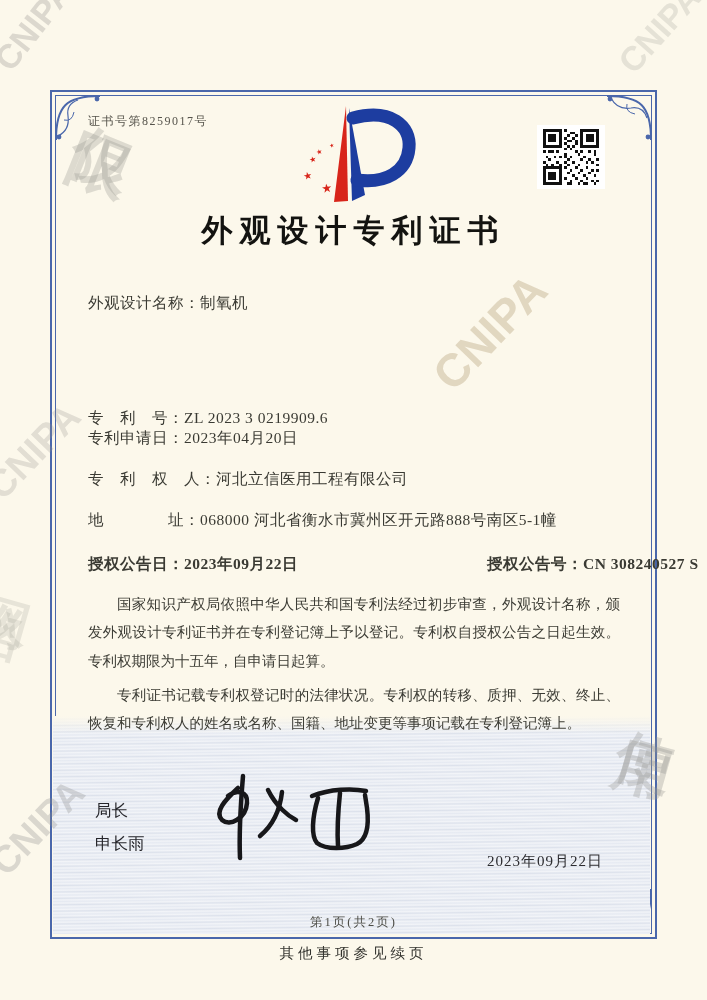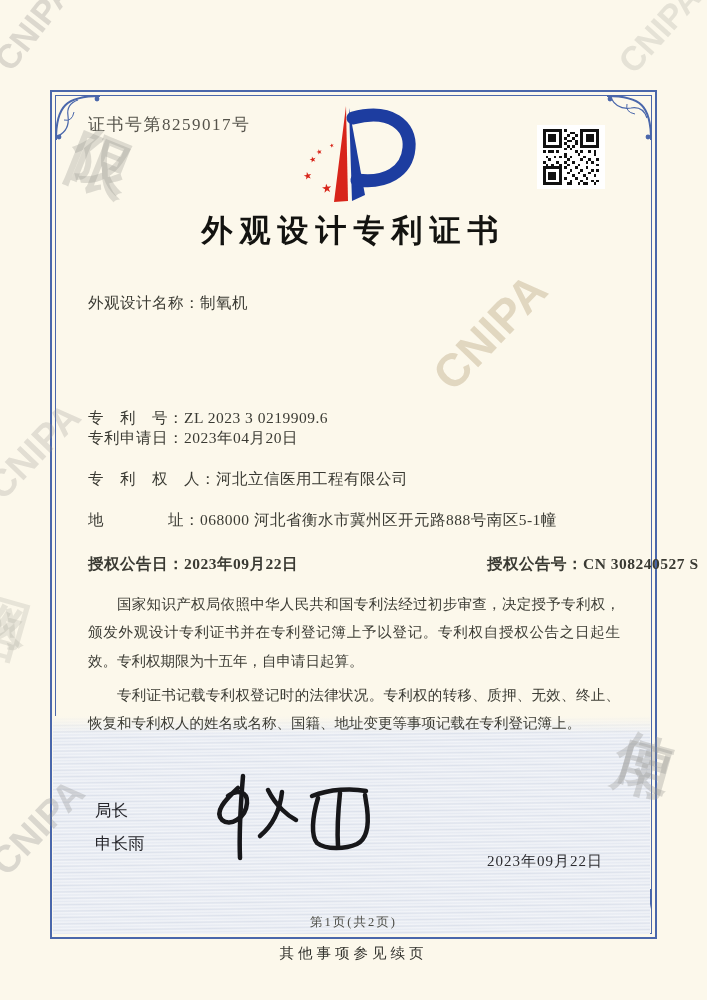--- a/index.html
+++ b/index.html
@@ -12,21 +12,21 @@
   
   .frame{position:absolute; left:50px; top:90px; width:603px; height:845px;
     border:2px solid #4a67ab; z-index:5;}
   .frame-inner{position:absolute; inset:3px; border:1px solid #4a67ab;}
   .corner{position:absolute; width:54px; height:54px; z-index:6;}
   .corner.tl{left:-2px; top:-2px;}
   .corner.tr{right:-2px; top:-2px; transform:rotate(90deg);}
   .corner.br{right:-2px; bottom:-2px; transform:rotate(180deg);}
   .corner.bl{left:-2px; bottom:-2px; transform:rotate(270deg);}
   
-  .cert-no{position:absolute; left:88px; top:113px; font-size:17px;
+  .cert-no{position:absolute; left:88px; top:113px; font-size:12px;
     letter-spacing:1.5px; color:#55534b; z-index:10;}
   .emblem{position:absolute; left:293px; top:100px; width:132px; height:106px; z-index:10;}
   .qr{position:absolute; left:537px; top:125px; width:68px; height:64px;
     background:#ffffff; display:flex; align-items:center; justify-content:center; z-index:10;}
   .title{position:absolute; left:0; right:0; top:210px; text-align:center;
     font-size:31px; font-weight:700; letter-spacing:7px; color:#131310; z-index:10;}
   
   .row{position:absolute; left:88px; font-size:15.5px; letter-spacing:.5px;
     color:#3a3a33; z-index:10; white-space:nowrap;}
   .row .lab{color:#3a3a33;}
@@ -170,21 +170,21 @@
     <span class="lab">地　　　　址：</span><span class="val">068000 河北省衡水市冀州区开元路888号南区5-1幢</span>
   </div>
   <div class="row r7">
     <span class="lab">授权公告日：</span><span class="val">2023年09月22日</span>
     <span class="grant-no">
       <span class="lab">授权公告号：</span><span class="val">CN 308240527 S</span>
     </span>
   </div>
 
   <div class="paras">
-    <p>国家知识产权局依照中华人民共和国专利法经过初步审查，决定授予专利权，颁发外观设计专利证书并在专利登记簿上予以登记。专利权自授权公告之日起生效。专利权期限为十五年，自申请日起算。</p>
+    <p>国家知识产权局依照中华人民共和国专利法经过初步审查，外观设计名称，颁发外观设计专利证书并在专利登记簿上予以登记。专利权自授权公告之日起生效。专利权期限为十五年，自申请日起算。</p>
     <p>专利证书记载专利权登记时的法律状况。专利权的转移、质押、无效、终止、恢复和专利权人的姓名或名称、国籍、地址变更等事项记载在专利登记簿上。</p>
   </div>
 
   <div class="officer-title">局长</div>
   <div class="officer-name">申长雨</div>
 
   <svg class="signature" viewBox="0 0 210 100">
     <g stroke="#17171a" stroke-width="4.5" fill="none" stroke-linecap="round" stroke-linejoin="round">
       <path d="M48,26 C35,38 24,50 32,58 C40,65 56,56 57,41 C58,29 46,27 38,34"></path>
       <path d="M53,14 C51,38 49,73 50,96"></path>

